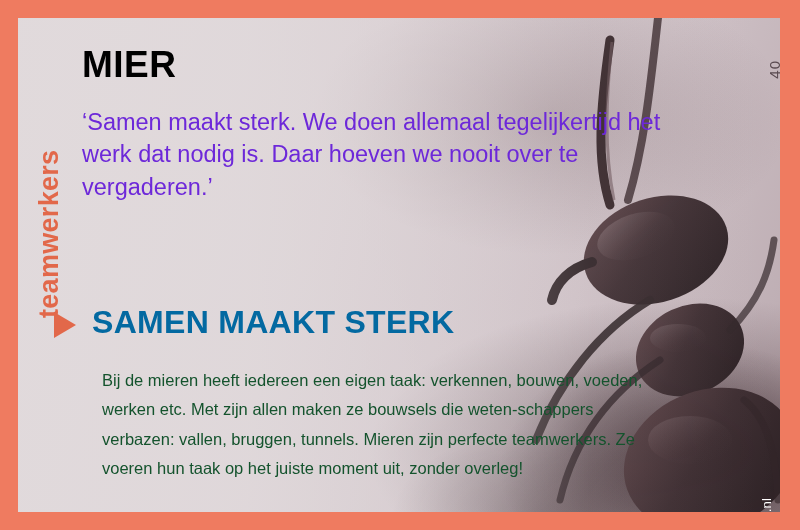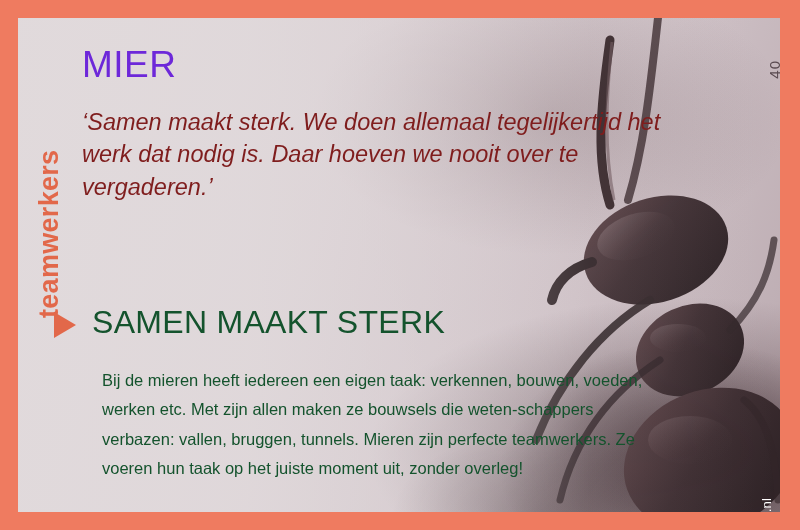--- a/index.html
+++ b/index.html
@@ -104,31 +104,30 @@
 
   
   .content {
     position: absolute;
     left: 64px;
     top: 26px;
     width: 640px;
   }
 
   .title {
-    color: #6d28d9;
+    color: #000000;
     font-size: 37px;
-    font-weight: normal;
+    font-weight: bold;
     letter-spacing: 0.5px;
     margin: 0 0 20px 0;
   }
 
   .quote {
-    color: #7f1d1d;
+    color: #6d28d9;
     font-size: 23.5px;
-    font-style: italic;
     line-height: 1.38;
     margin: 0;
     width: 600px;
   }
 
   .subhead-row {
     position: absolute;
     left: 36px;
     top: 286px;
     display: flex;
@@ -137,23 +136,23 @@
   }
   .triangle {
     width: 0;
     height: 0;
     border-left: 22px solid #e2684a;
     border-top: 13px solid transparent;
     border-bottom: 13px solid transparent;
     margin-top: 4px;
   }
   .subhead {
-    color: #14532d;
+    color: #0369a1;
     font-size: 32px;
-    font-weight: normal;
+    font-weight: bold;
     letter-spacing: 0.3px;
   }
 
   .body-text {
     position: absolute;
     left: 84px;
     top: 348px;
     width: 560px;
     color: #14532d;
     font-size: 16.5px;

